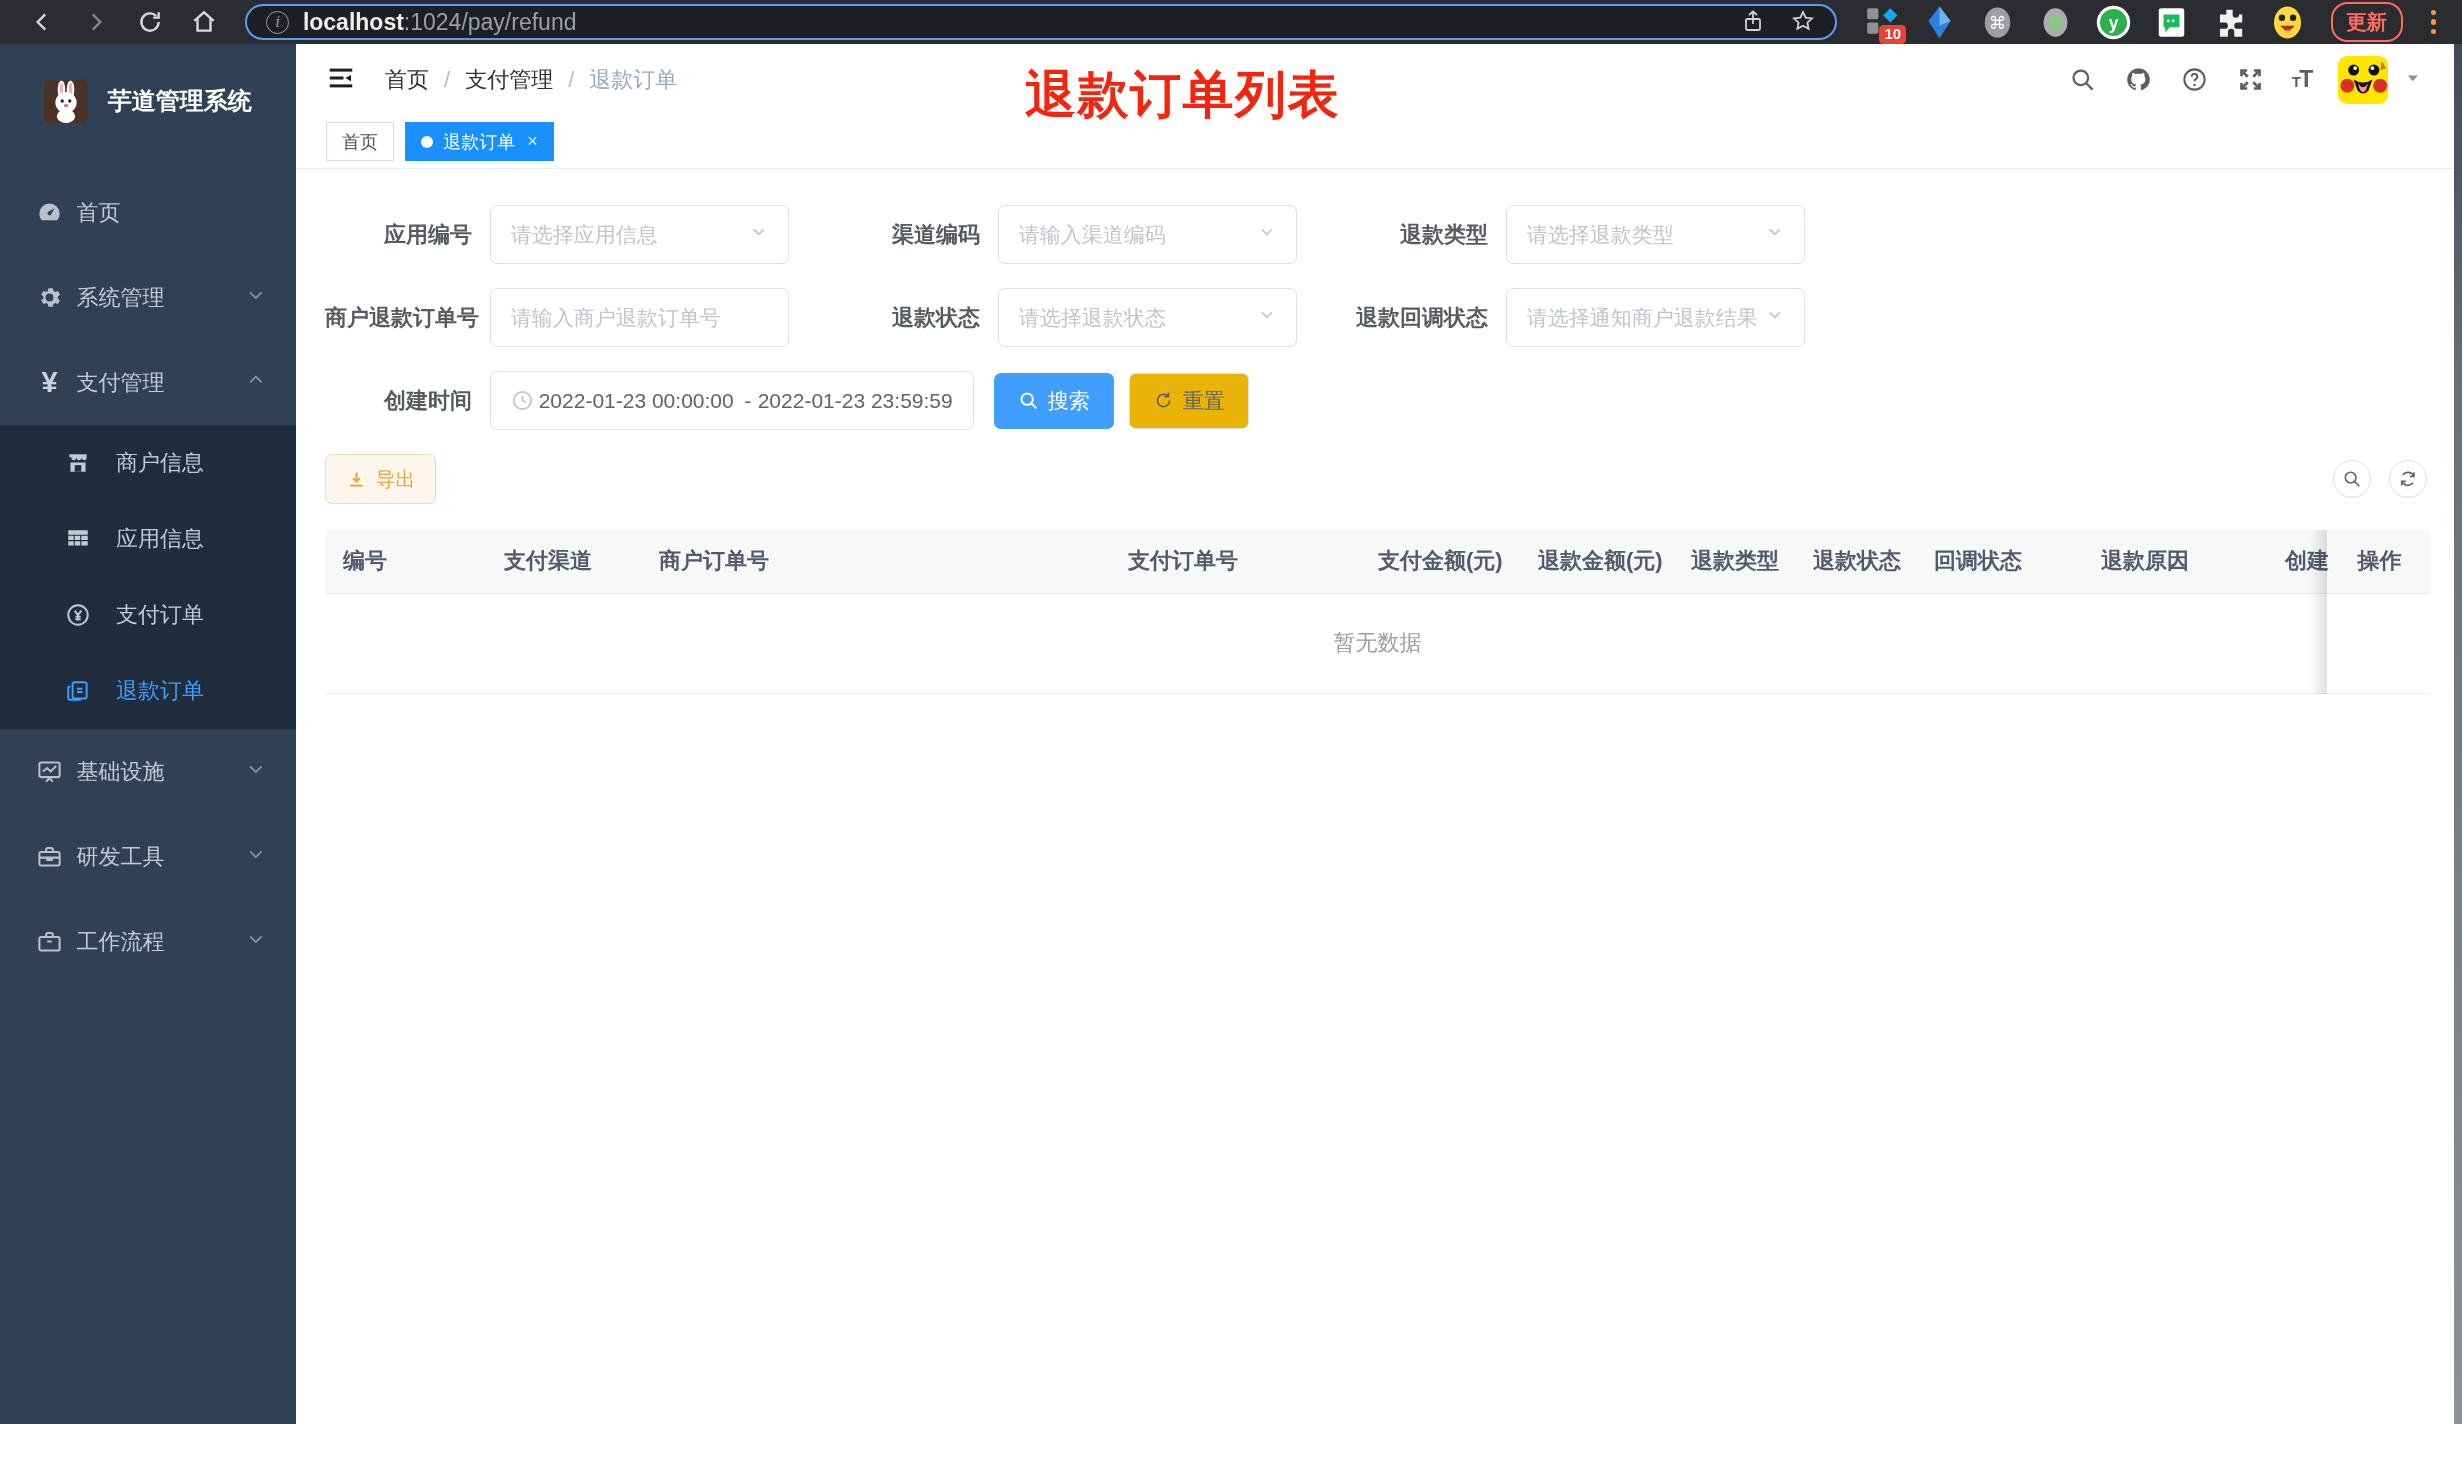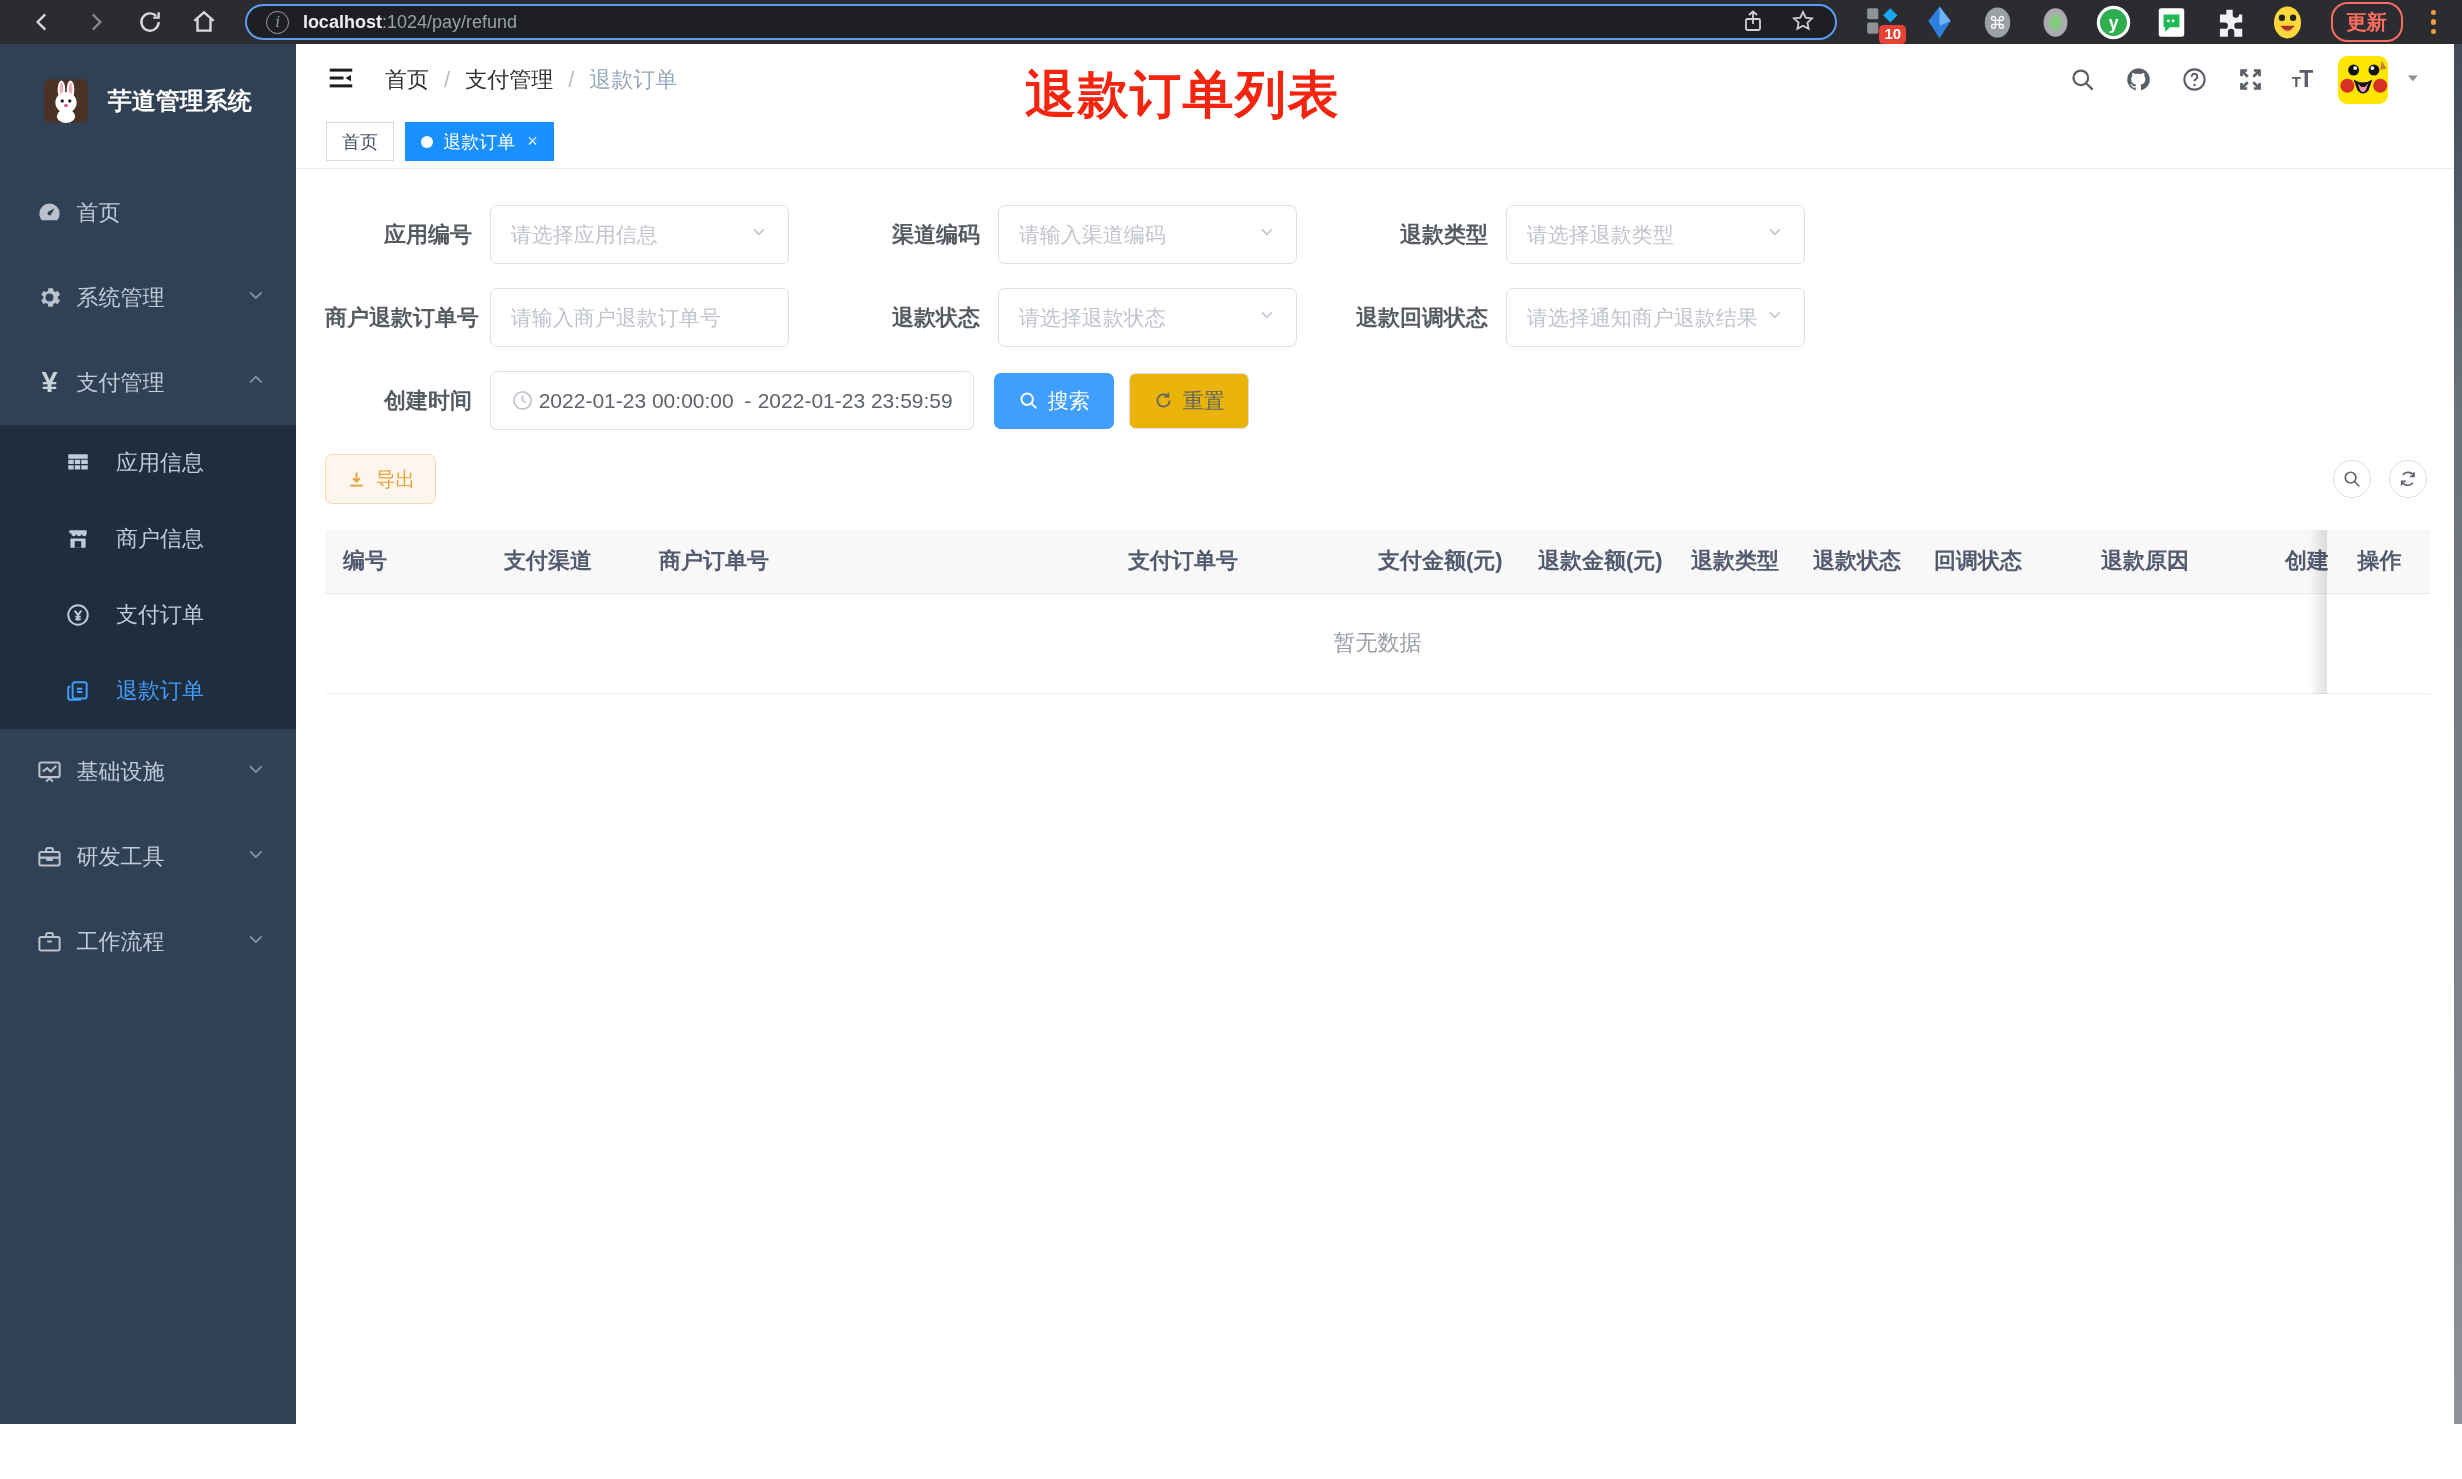--- a/index.html
+++ b/index.html
@@ -8,21 +8,21 @@
 
   
   .browser { height:44px; background:#2b2c30; display:flex; align-items:center; padding:0 18px; gap:6px; position:relative; z-index:60;}
   .nav-ic { width:48px; height:36px; display:flex; align-items:center; justify-content:center; color:#d7d9dc; flex:none;}
   .nav-ic svg { width:26px; height:26px; }
   .nav-ic.dim { color:#82858a; }
   .url-pill { width:1670px; height:36px; margin-left:10.6px; background:#1e1f23; border:2.3px solid #5b9cf5; border-radius:19.7px;
     display:flex; align-items:center; padding:0 19.7px; gap:13.6px; }
   .info-ic { width:23px; height:23px; border:1.5px solid #9aa0a6; border-radius:50%; color:#9aa0a6;
     font-size:14.4px; display:flex; align-items:center; justify-content:center; font-family:"DejaVu Serif",serif; font-style:italic; flex:none;}
-  .url-text { font-size:18px; color:#9aa0a6; white-space:nowrap; }
+  .url-text { font-size:23px; color:#9aa0a6; white-space:nowrap; }
   .url-text b { color:#eceef0; font-weight:700; }
   .pill-right { margin-left:auto; display:flex; gap:26px; color:#cfd1d4; }
   .pill-right svg { width:24px; height:24px; }
   .ext-row { display:flex; align-items:center; gap:23px; margin-left:21px; }
   .ext { width:35px; height:35px; position:relative; display:flex; align-items:center; justify-content:center; flex:none;}
   .badge { position:absolute; right:-7.6px; bottom:-4.5px; background:#e94235; color:#fff; font-size:15px; font-weight:700;
     padding:1.5px 5.3px; border-radius:4.5px; line-height:1.1;}
   .upd-btn { margin-left:19.7px; border:2.3px solid #ff6d5f; color:#ff6d5f; border-radius:16.6px; padding:3.8px 13.6px;
     font-size:20.4px; font-weight:600; white-space:nowrap;}
   .dots { margin-left:15px; display:flex; flex-direction:column; gap:4.5px; padding:0 7.6px;}
@@ -278,33 +278,33 @@
           <svg viewBox="0 0 24 24" fill="none" stroke="currentColor" stroke-width="2">
               <path d="M5 15l7-7 7 7"></path>
             </svg>
         </span>
       </div>
 
       <div class="submenu">
         <div class="s-item">
           <span class="mi">
             <svg viewBox="0 0 24 24" fill="currentColor">
-                <path d="M3 4h18v4H3zm0 5h5v4H3zm6 0h5v4H9zm6 0h6v4h-6zM3 14h5v4H3zm6 0h5v4H9zm6 0h6v4h-6z"></path>
+                <path d="M4 4h16v3c0 1.4-1 2.5-2.3 2.5S15.5 8.4 15.5 7c0 1.4-1.2 2.5-2.5 2.5S10.5 8.4 10.5 7c0 1.4-1.2 2.5-2.5 2.5S5.8 8.4 5.8 7 4 7 4 7zM5 11.5h14V20H5z"></path>
+                <rect x="9" y="14" width="6" height="6" fill="#1f2d3d"></rect>
               </svg>
           </span>
-          <span>应用信息</span>
+          <span>商户信息</span>
         </div>
         <div class="s-item">
           <span class="mi">
             <svg viewBox="0 0 24 24" fill="currentColor">
-                <path d="M4 4h16v3c0 1.4-1 2.5-2.3 2.5S15.5 8.4 15.5 7c0 1.4-1.2 2.5-2.5 2.5S10.5 8.4 10.5 7c0 1.4-1.2 2.5-2.5 2.5S5.8 8.4 5.8 7 4 7 4 7zM5 11.5h14V20H5z"></path>
-                <rect x="9" y="14" width="6" height="6" fill="#1f2d3d"></rect>
+                <path d="M3 4h18v4H3zm0 5h5v4H3zm6 0h5v4H9zm6 0h6v4h-6zM3 14h5v4H3zm6 0h5v4H9zm6 0h6v4h-6z"></path>
               </svg>
           </span>
-          <span>商户信息</span>
+          <span>应用信息</span>
         </div>
         <div class="s-item">
           <span class="mi">
             <svg viewBox="0 0 24 24" fill="none" stroke="currentColor" stroke-width="1.8">
                 <circle cx="12" cy="12" r="9"></circle>
                 <path d="M9 8l3 4 3-4M12 12v5M9.5 13.5h5M9.5 16h5"></path>
               </svg>
           </span>
           <span>支付订单</span>
         </div>

